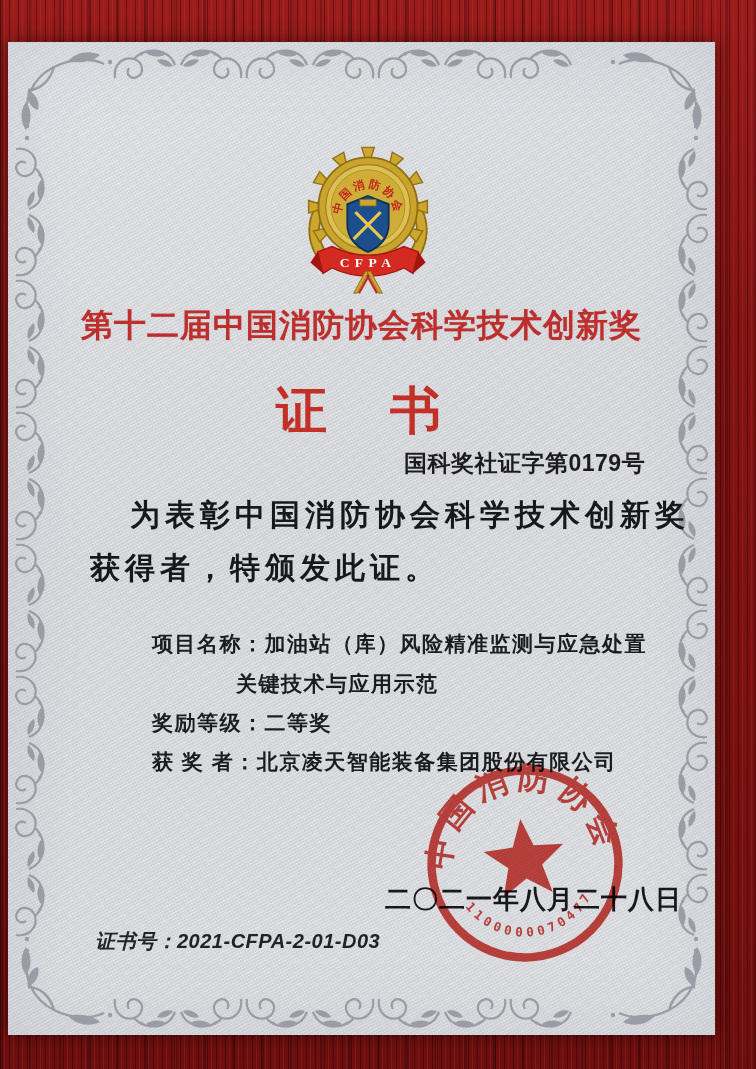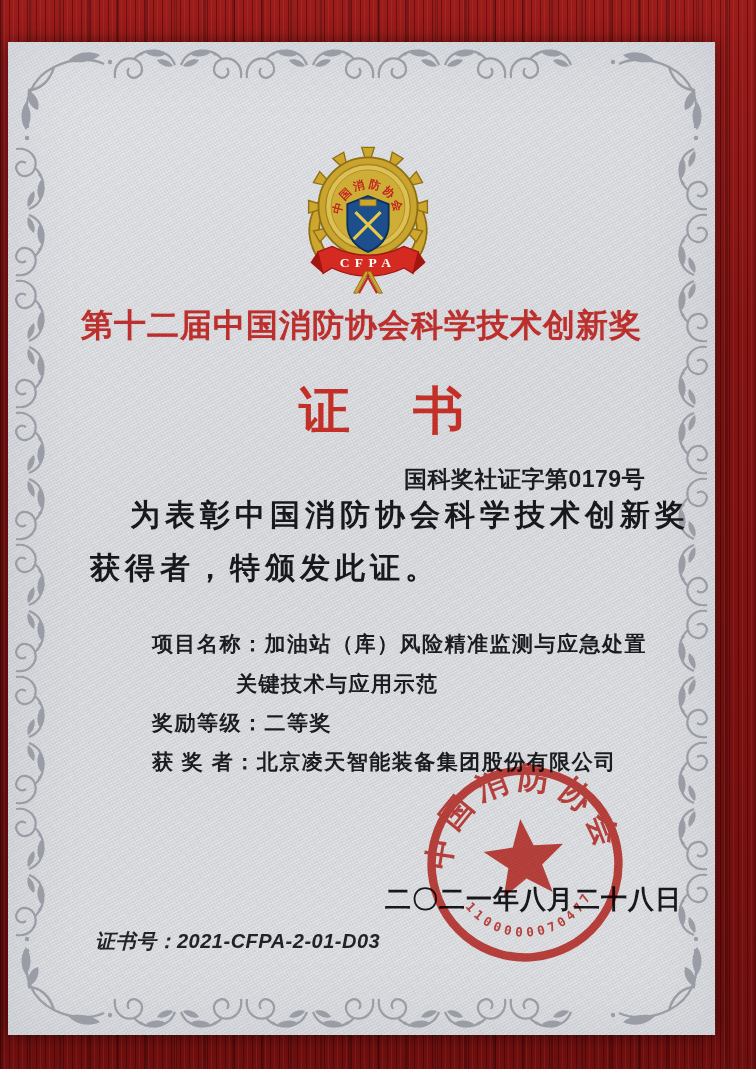--- a/index.html
+++ b/index.html
@@ -24,26 +24,25 @@
   .border-svg{position:absolute;left:0;top:0;width:707px;height:993px;pointer-events:none;}
   .award-title{
     left:0;top:262px;width:100%;text-align:center;
     font-family:"Liberation Serif","DejaVu Serif",serif;font-weight:bold;
     font-size:32px;letter-spacing:1px;color:#bc2f2c;
     text-shadow:0 0 1px rgba(188,47,44,.4);
   }
   .doc-title{
     left:0;top:335px;width:100%;text-align:center;
     font-family:"Liberation Serif","DejaVu Serif",serif;font-weight:bold;
-    font-size:51px;color:#c23028;letter-spacing:6px;padding-left:23px;
+    font-size:51px;color:#c23028;letter-spacing:6px;
   }
   .license-no{
     left:396px;top:406px;font-weight:bold;font-size:23px;color:#1c1c1e;
     letter-spacing:0.5px;
-    margin-top:16px;
   }
   .hand{
     font-family:"Liberation Serif","DejaVu Serif",serif;font-weight:700;
     font-size:30px;color:#17181c;letter-spacing:5px;white-space:nowrap;
   }
   .body-line1{left:122px;top:453px;}
   .body-line2{left:82px;top:506px;}
   .field{
     font-weight:bold;font-size:21px;color:#1b1c20;letter-spacing:1.5px;white-space:nowrap;
   }

